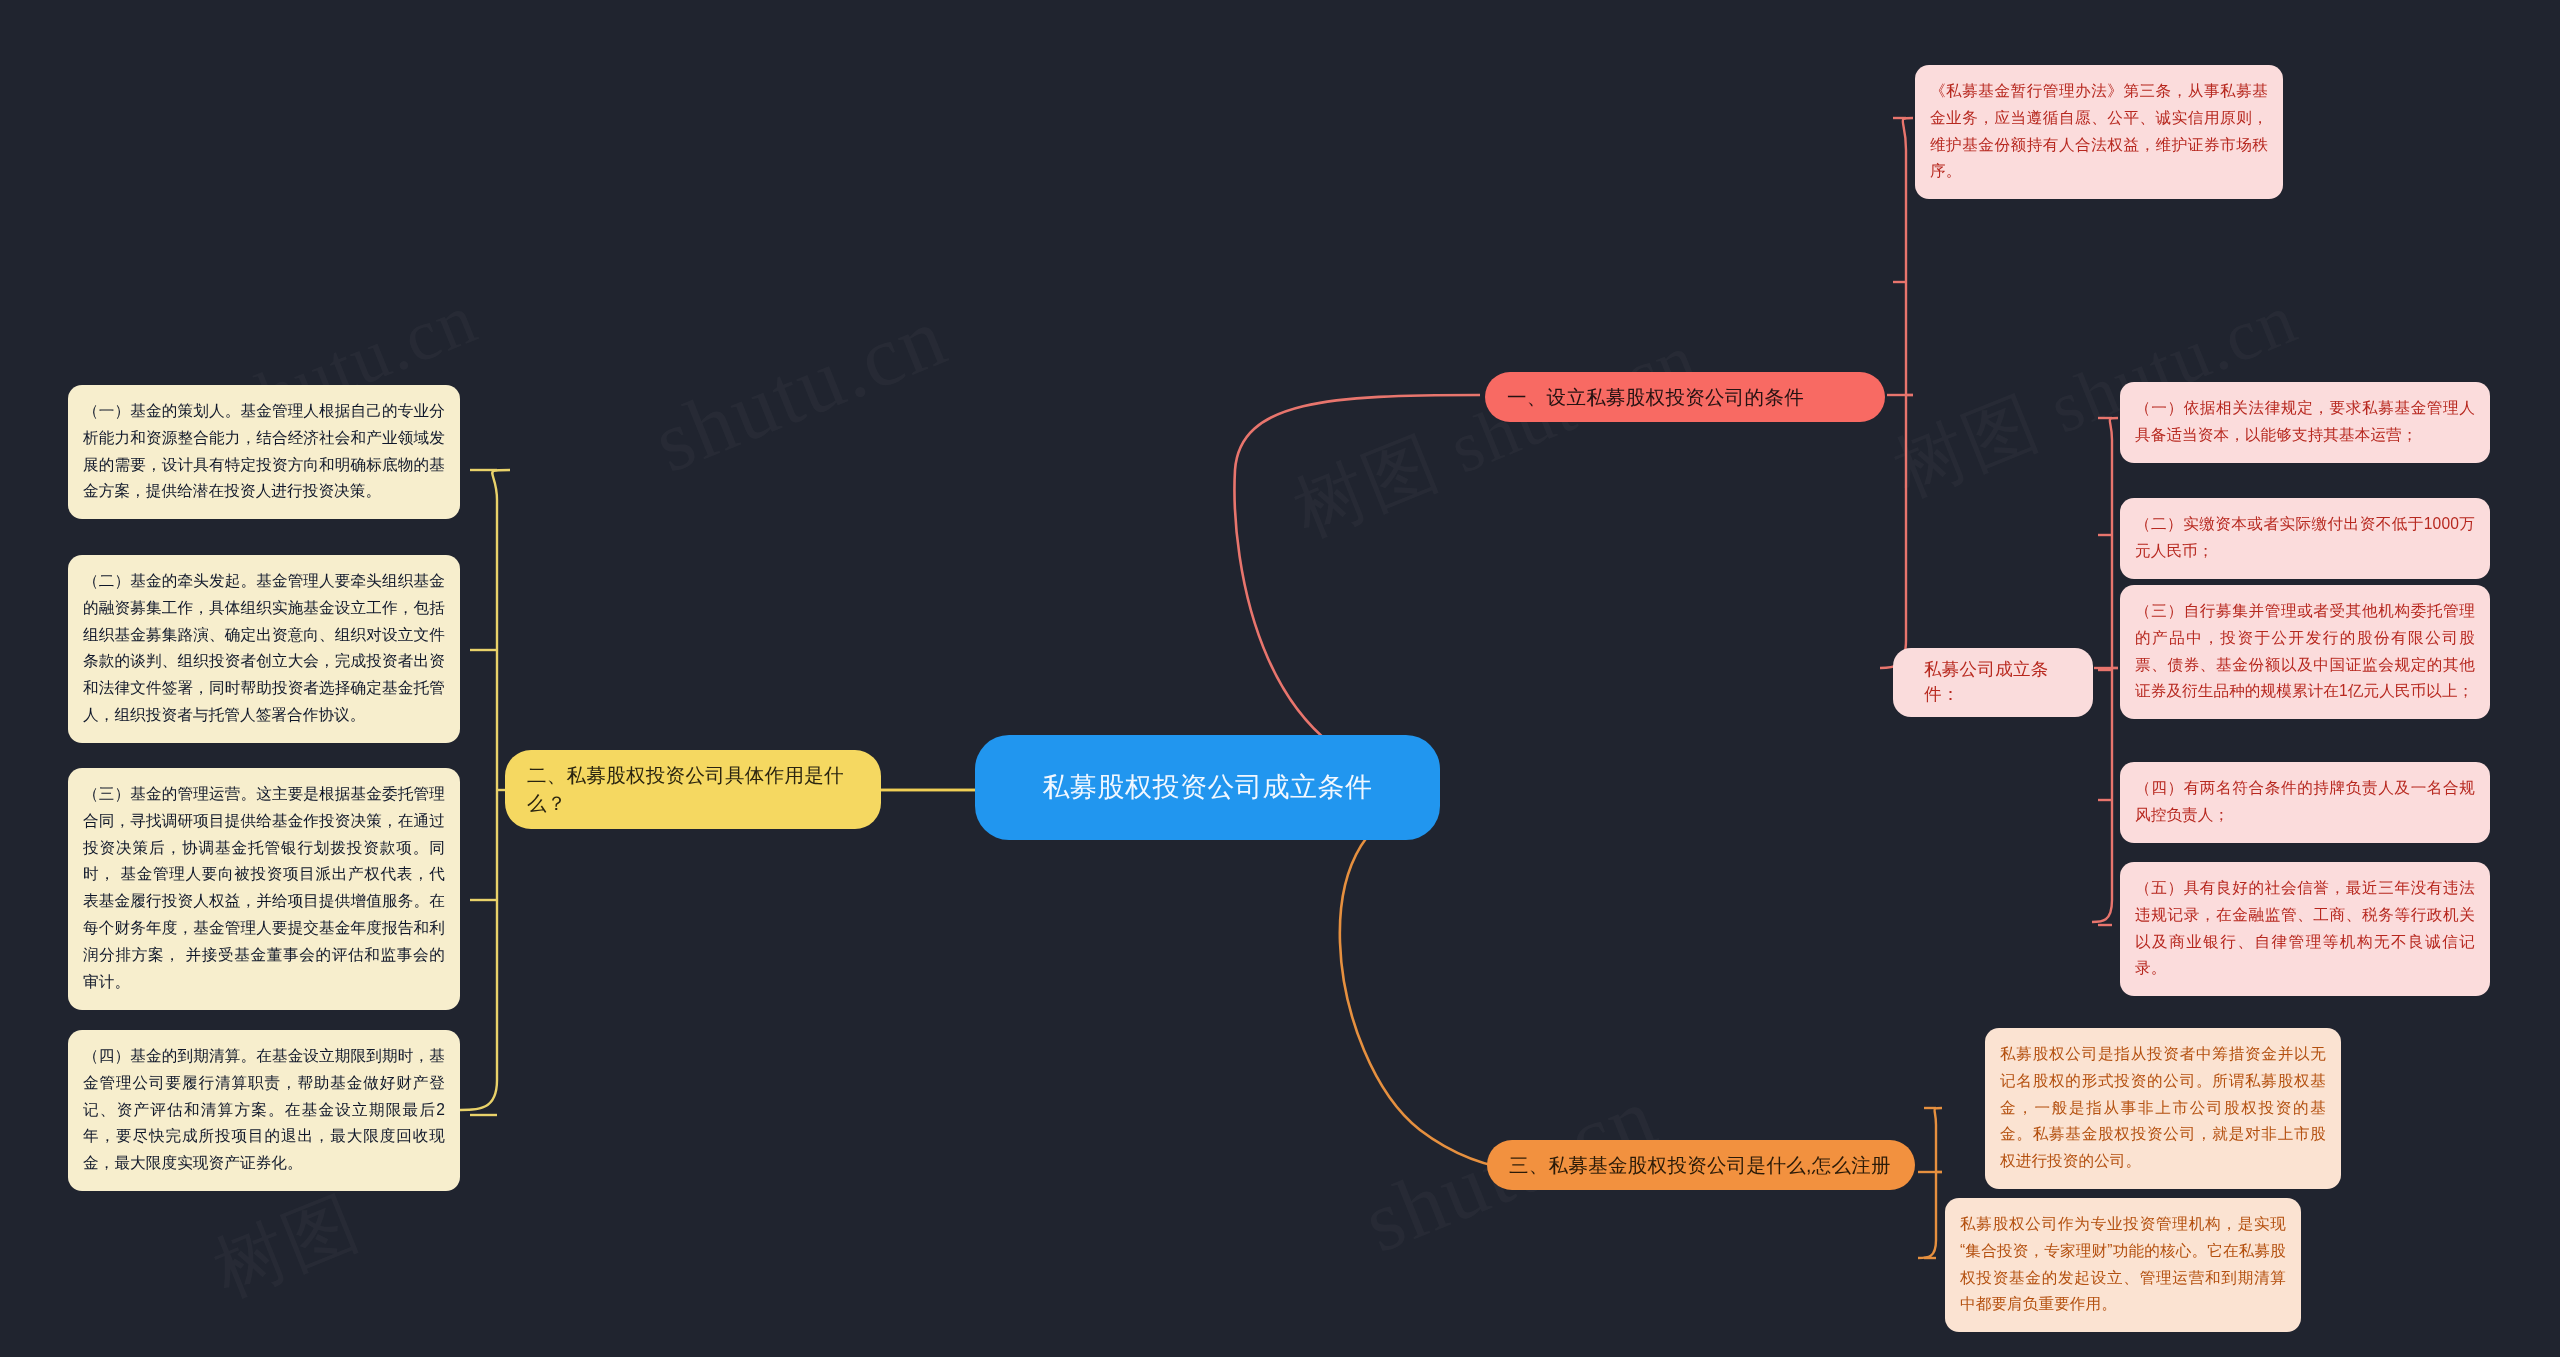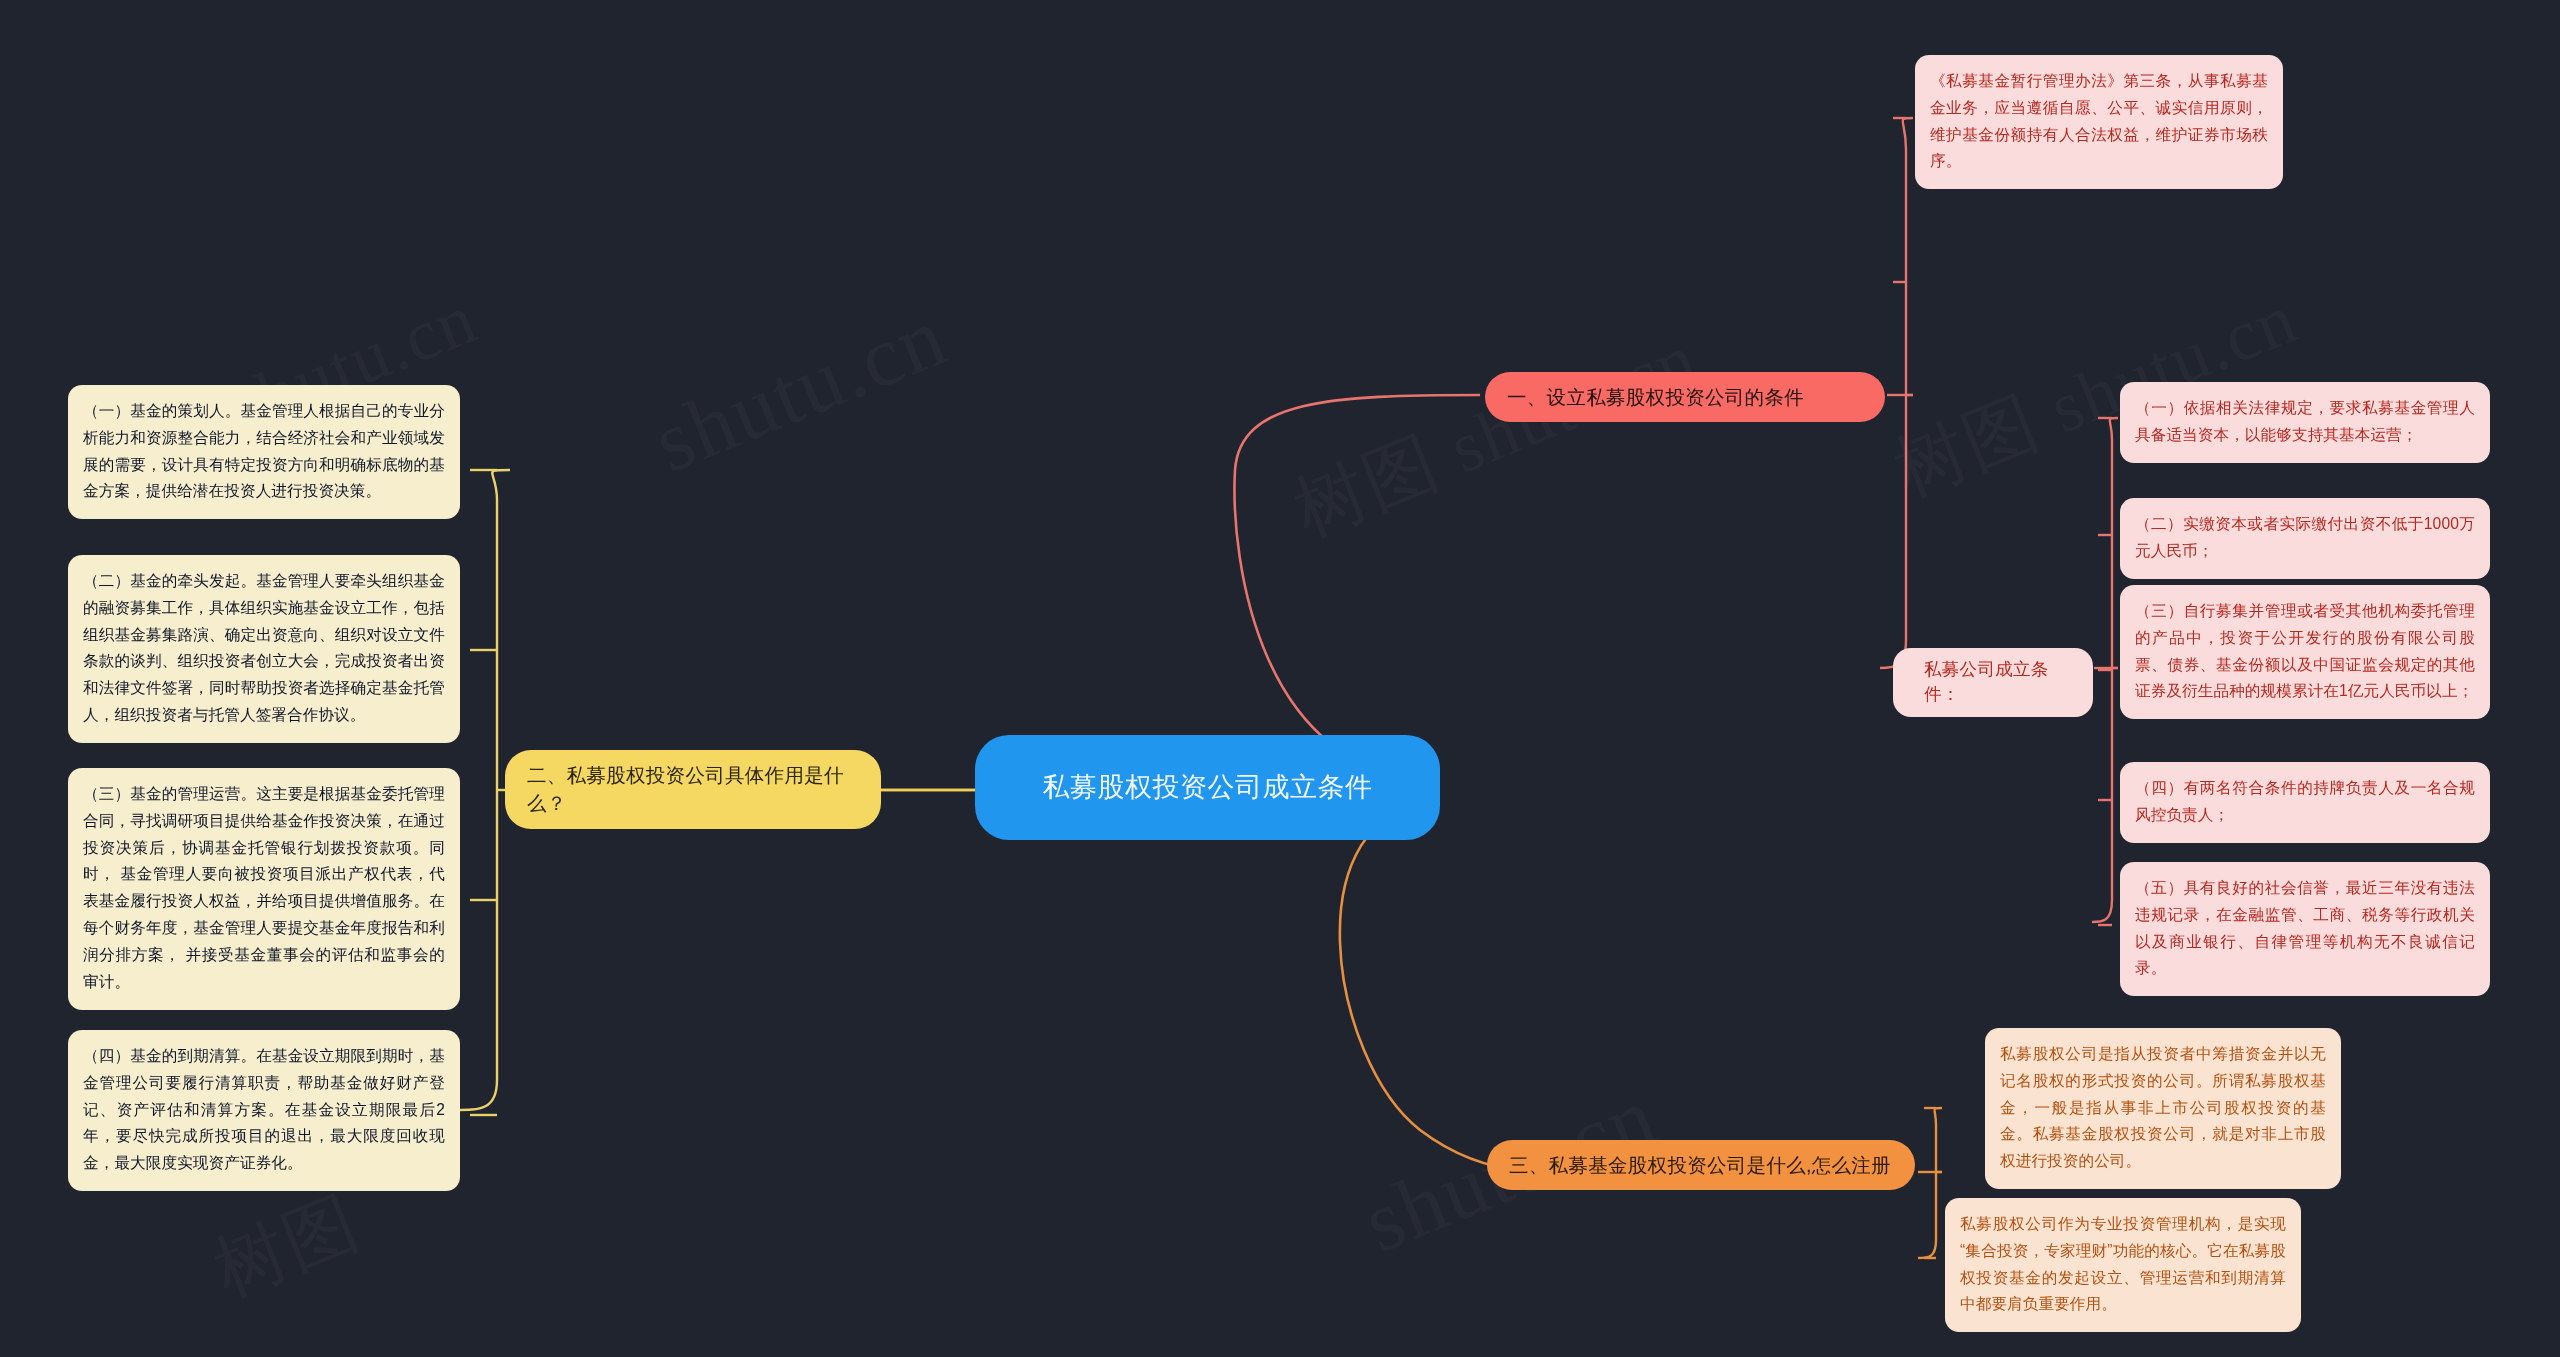--- a/index.html
+++ b/index.html
@@ -109,21 +109,21 @@
   <div class="node card cream" style="left:68px;top:385px;width:392px;">（一）基金的策划人。基金管理人根据自己的专业分析能力和资源整合能力，结合经济社会和产业领域发展的需要，设计具有特定投资方向和明确标底物的基金方案，提供给潜在投资人进行投资决策。</div>
 
   <div class="node card cream" style="left:68px;top:555px;width:392px;">（二）基金的牵头发起。基金管理人要牵头组织基金的融资募集工作，具体组织实施基金设立工作，包括组织基金募集路演、确定出资意向、组织对设立文件条款的谈判、组织投资者创立大会，完成投资者出资和法律文件签署，同时帮助投资者选择确定基金托管人，组织投资者与托管人签署合作协议。</div>
 
   <div class="node card cream" style="left:68px;top:768px;width:392px;">（三）基金的管理运营。这主要是根据基金委托管理合同，寻找调研项目提供给基金作投资决策，在通过投资决策后，协调基金托管银行划拨投资款项。同时， 基金管理人要向被投资项目派出产权代表，代表基金履行投资人权益，并给项目提供增值服务。在每个财务年度，基金管理人要提交基金年度报告和利润分排方案， 并接受基金董事会的评估和监事会的审计。</div>
 
   <div class="node card cream" style="left:68px;top:1030px;width:392px;">（四）基金的到期清算。在基金设立期限到期时，基金管理公司要履行清算职责，帮助基金做好财产登记、资产评估和清算方案。在基金设立期限最后2年，要尽快完成所投项目的退出，最大限度回收现金，最大限度实现资产证券化。</div>
 
   <div class="node pill red" style="left:1485px;top:372px;width:400px;">一、设立私募股权投资公司的条件</div>
 
-  <div class="node card pink" style="left:1915px;top:55px;width:368px;">《私募基金暂行管理办法》第三条，从事私募基金业务，应当遵循自愿、公平、诚实信用原则，维护基金份额持有人合法权益，维护证券市场秩序。</div>
+  <div class="node card pink" style="left:1915px;top:65px;width:368px;">《私募基金暂行管理办法》第三条，从事私募基金业务，应当遵循自愿、公平、诚实信用原则，维护基金份额持有人合法权益，维护证券市场秩序。</div>
 
 
   <div class="node pill pinklite" style="left:1893px;top:648px;width:200px;">私募公司成立条件：</div>
 
   <div class="node card pink" style="left:2120px;top:382px;width:370px;">（一）依据相关法律规定，要求私募基金管理人具备适当资本，以能够支持其基本运营；</div>
 
   <div class="node card pink" style="left:2120px;top:498px;width:370px;">（二）实缴资本或者实际缴付出资不低于1000万元人民币；</div>
 
   <div class="node card pink" style="left:2120px;top:585px;width:370px;">（三）自行募集并管理或者受其他机构委托管理的产品中，投资于公开发行的股份有限公司股票、债券、基金份额以及中国证监会规定的其他证券及衍生品种的规模累计在1亿元人民币以上；</div>
 

